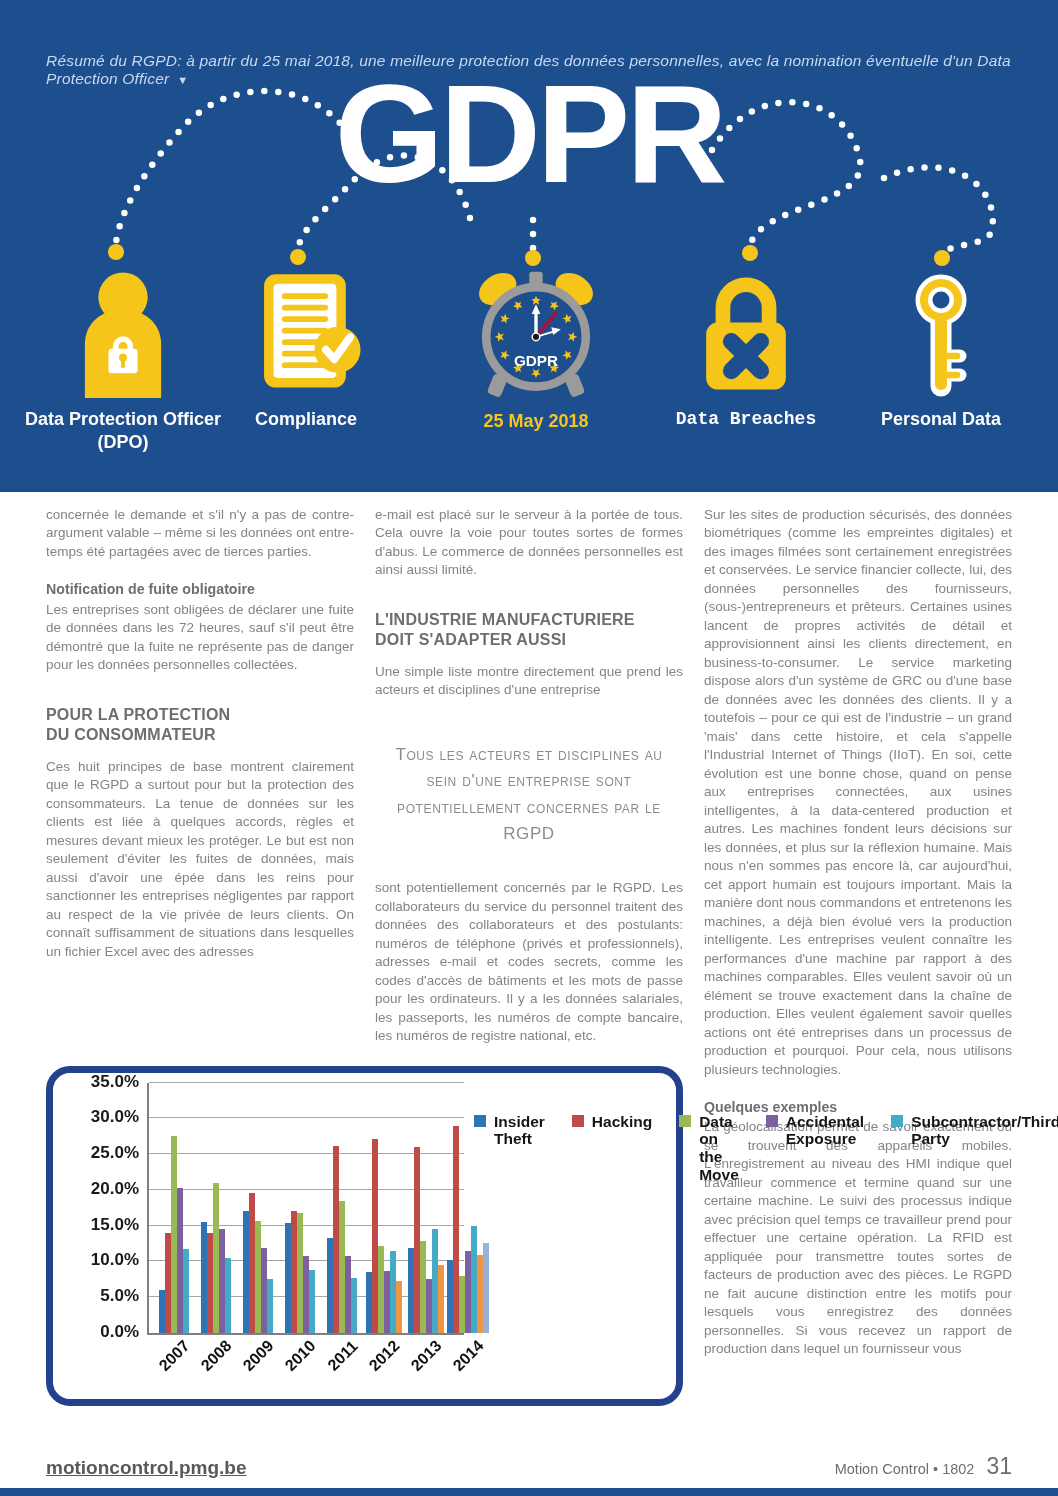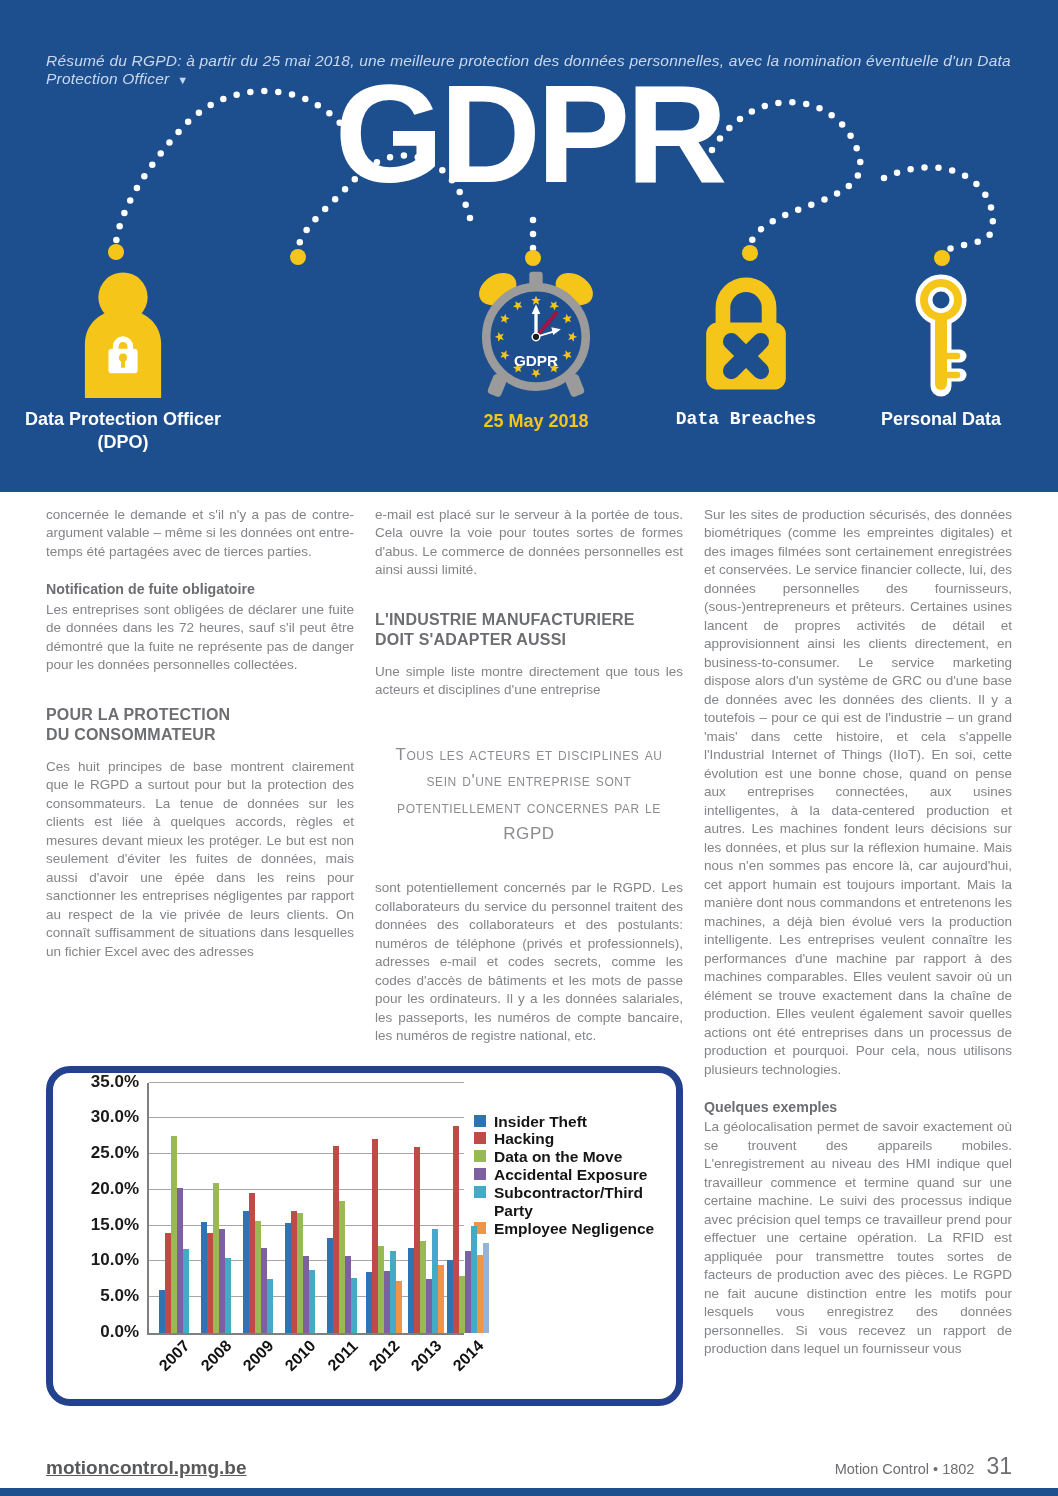--- a/index.html
+++ b/index.html
@@ -44,21 +44,21 @@
         border-bottom:2px solid #7f7f7f;}
   .gridline{position:absolute;left:0;right:0;height:1px;background:#a6a6a6;}
   .groups{position:absolute;left:0;right:0;top:0;bottom:0;display:flex;
           justify-content:space-evenly;align-items:flex-end;padding:0 4px;}
   .bar-group{display:flex;align-items:flex-end;justify-content:center;height:100%;min-width:42px;}
   .bar{width:6px;flex:none;}
   .xaxis{display:flex;justify-content:space-evenly;padding:0 4px;margin-left:82px;height:58px;}
   .xslot{min-width:42px;display:flex;justify-content:center;}
   .xtick{display:inline-block;transform:rotate(-45deg) translate(-10px,2px);transform-origin:50% 0;
          font-size:16px;font-weight:700;color:#111;white-space:nowrap;margin-top:6px;}
-  .legend{width:188px;flex:none;display:flex;flex-direction:column;padding:30px 0 0 10px;}
+  .legend{width:188px;flex:none;display:flex;flex-direction:row;gap:27px;padding:30px 0 0 10px;}
   .legend-item{display:flex;gap:8px;align-items:flex-start;font-size:15.5px;font-weight:700;
          color:#151515;line-height:1.15;text-align:left;}
   .swatch{width:12px;height:12px;flex:none;margin-top:2px;}
 
   
   .footer{position:absolute;left:46px;right:46px;bottom:16px;display:flex;
           justify-content:space-between;align-items:baseline;}
   .site-link{font-size:19px;font-weight:700;color:#58595b;text-decoration:underline;cursor:pointer;}
   .footer-right{display:flex;align-items:baseline;gap:12px;}
   .publication{font-size:14.5px;color:#6d6e71;text-align:center;}
@@ -99,20 +99,38 @@
         <circle cx="0" cy="-36" r="22" fill="#f6c51a"></circle>
         <path d="M -34 54 L -34 6 C -34 -13 -19 -25 0 -25 C 19 -25 34 -13 34 6 L 34 54 Z" fill="#f6c51a"></path>
         <path d="M -9 8 a 9 9 0 0 1 18 0 l 0 4 l -5 0 l 0 -4 a 4 4 0 0 0 -8 0 l 0 4 l -5 0 Z" fill="#ffffff"></path>
         <rect x="-13" y="10" width="26" height="22" rx="3" fill="#ffffff"></rect>
         <circle cx="0" cy="18" r="3.6" fill="#f6c51a"></circle>
         <rect x="-1.8" y="19" width="3.6" height="8" fill="#f6c51a"></rect>
       </svg>
       <div class="hero-label">Data Protection Officer (DPO)</div>
     </div>
 
+    <div class="hero-item" style="left:201px;">
+      <svg width="120" height="130" viewBox="-55 -62 110 124">
+        <rect x="-40" y="-56" width="78" height="108" rx="11" fill="#f6c51a"></rect>
+        <rect x="-31" y="-47" width="60" height="90" rx="4" fill="#ffffff"></rect>
+        <g fill="#f6c51a">
+          <rect x="-23" y="-38" width="44" height="5.5" rx="2.5"></rect>
+          <rect x="-23" y="-27" width="44" height="5.5" rx="2.5"></rect>
+          <rect x="-23" y="-16" width="44" height="5.5" rx="2.5"></rect>
+          <rect x="-23" y="-5" width="44" height="5.5" rx="2.5"></rect>
+          <rect x="-23" y="6" width="44" height="5.5" rx="2.5"></rect>
+          <rect x="-23" y="17" width="44" height="5.5" rx="2.5"></rect>
+          <rect x="-23" y="28" width="44" height="5.5" rx="2.5"></rect>
+        </g>
+        <circle cx="30" cy="16" r="22" fill="#f6c51a"></circle>
+        <path d="M 19 16 L 27 25 L 42 4" fill="none" stroke="#ffffff" stroke-width="7.5" stroke-linecap="round" stroke-linejoin="round"></path>
+      </svg>
+      <div class="hero-label">Compliance</div>
+    </div>
 
     <div class="hero-item" style="left:431px;">
       <svg width="144" height="132" viewBox="-75 -72 150 138">
         <defs>
           <path id="star" d="M0,-5 L1.5,-1.6 5,-1.6 2.3,0.8 3.2,4.4 0,2.2 -3.2,4.4 -2.3,0.8 -5,-1.6 -1.5,-1.6 Z" fill="#f6c51a"></path>
         </defs>
         <ellipse cx="-40" cy="-50" rx="21" ry="15" fill="#f6c51a" transform="rotate(-32 -40 -50)"></ellipse>
         <ellipse cx="40" cy="-50" rx="21" ry="15" fill="#f6c51a" transform="rotate(32 40 -50)"></ellipse>
         <rect x="-7" y="-68" width="14" height="14" rx="3" fill="#9b9b9b"></rect>
         <rect x="-48" y="40" width="15" height="22" rx="4" fill="#9b9b9b" transform="rotate(22 -40 51)"></rect>
@@ -180,21 +198,21 @@
         <div class="blk-h3">Notification de fuite obligatoire</div>
         <div class="blk-p">Les entreprises sont obligées de déclarer une fuite de données dans les 72 heures, sauf s'il peut être démontré que la fuite ne représente pas de danger pour les données personnelles collectées.</div>
         <div class="blk-h2">POUR LA PROTECTION
 DU CONSOMMATEUR</div>
         <div class="blk-p">Ces huit principes de base montrent clairement que le RGPD a surtout pour but la protection des consommateurs. La tenue de données sur les clients est liée à quelques accords, règles et mesures devant mieux les protéger. Le but est non seulement d'éviter les fuites de données, mais aussi d'avoir une épée dans les reins pour sanctionner les entreprises négligentes par rapport au respect de la vie privée de leurs clients. On connaît suffisamment de situations dans lesquelles un fichier Excel avec des adresses</div>
       </div>
     <div class="col" style="grid-column:2;grid-row:1;">
         <div class="blk-p">e-mail est placé sur le serveur à la portée de tous. Cela ouvre la voie pour toutes sortes de formes d'abus. Le commerce de données personnelles est ainsi aussi limité.</div>
         <div class="blk-h2">L'INDUSTRIE MANUFACTURIERE
 DOIT S'ADAPTER AUSSI</div>
-        <div class="blk-p">Une simple liste montre directement que tous les acteurs et disciplines d'une entreprise</div>
+        <div class="blk-p">Une simple liste montre directement que prend les acteurs et disciplines d'une entreprise</div>
         <div class="blk-pullquote">Tous les acteurs et disciplines au sein d'une entreprise sont potentiellement concernes par le RGPD</div>
         <div class="blk-p">sont potentiellement concernés par le RGPD. Les collaborateurs du service du personnel traitent des données des collaborateurs et des postulants: numéros de téléphone (privés et professionnels), adresses e-mail et codes secrets, comme les codes d'accès de bâtiments et les mots de passe pour les ordinateurs. Il y a les données salariales, les passeports, les numéros de compte bancaire, les numéros de registre national, etc.</div>
       </div>
     <div class="col col3">
         <div class="blk-p">Sur les sites de production sécurisés, des données biométriques (comme les empreintes digitales) et des images filmées sont certainement enregistrées et conservées. Le service financier collecte, lui, des données personnelles des fournisseurs, (sous-)entrepreneurs et prêteurs. Certaines usines lancent de propres activités de détail et approvisionnent ainsi les clients directement, en business-to-consumer. Le service marketing dispose alors d'un système de GRC ou d'une base de données avec les données des clients. Il y a toutefois – pour ce qui est de l'industrie – un grand 'mais' dans cette histoire, et cela s'appelle l'Industrial Internet of Things (IIoT). En soi, cette évolution est une bonne chose, quand on pense aux entreprises connectées, aux usines intelligentes, à la data-centered production et autres. Les machines fondent leurs décisions sur les données, et plus sur la réflexion humaine. Mais nous n'en sommes pas encore là, car aujourd'hui, cet apport humain est toujours important. Mais la manière dont nous commandons et entretenons les machines, a déjà bien évolué vers la production intelligente. Les entreprises veulent connaître les performances d'une machine par rapport à des machines comparables. Elles veulent savoir où un élément se trouve exactement dans la chaîne de production. Elles veulent également savoir quelles actions ont été entreprises dans un processus de production et pourquoi. Pour cela, nous utilisons plusieurs technologies.</div>
         <div class="blk-h3">Quelques exemples</div>
         <div class="blk-p">La géolocalisation permet de savoir exactement où se trouvent des appareils mobiles. L'enregistrement au niveau des HMI indique quel travailleur commence et termine quand sur une certaine machine. Le suivi des processus indique avec précision quel temps ce travailleur prend pour effectuer une certaine opération. La RFID est appliquée pour transmettre toutes sortes de facteurs de production avec des pièces. Le RGPD ne fait aucune distinction entre les motifs pour lesquels vous enregistrez des données personnelles. Si vous recevez un rapport de production dans lequel un fournisseur vous</div>
       </div>
 
     <section class="chart-box">

